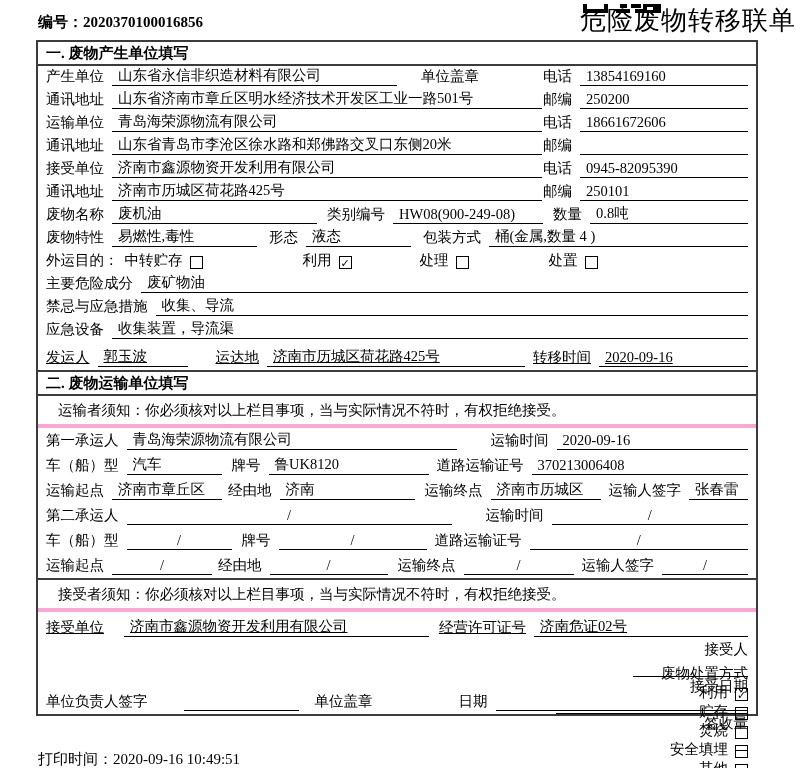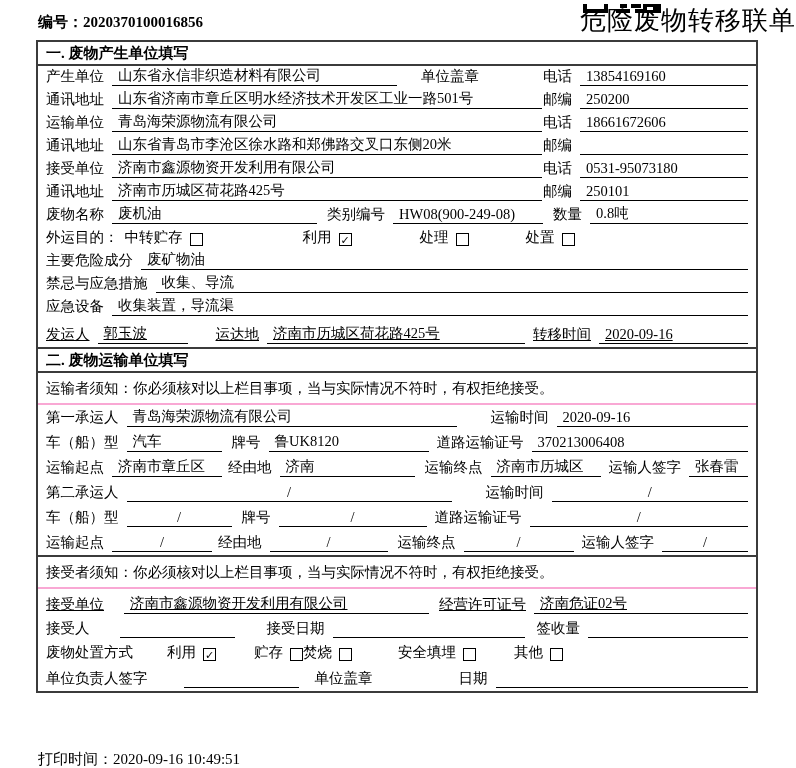--- a/index.html
+++ b/index.html
@@ -9,23 +9,23 @@
     font-family:"Liberation Serif", serif; position:relative; overflow:hidden;
   }
   .doc-no { position:absolute; left:38px; top:13px; font-size:15px; white-space:nowrap;font-weight:bold; }
   .doc-title { position:absolute; left:90px; width:706px; top:3px; text-align:right;
     font-size:26px; font-weight:normal; letter-spacing:1px; }
   .qr { position:absolute; left:583px; top:0; }
   .form { position:absolute; left:36px; top:40px; width:722px; border:2px solid #3b3b3b; background:#fff; }
   .sec2, .sec3 { border-top:2px solid #3b3b3b; }
   .sec-h { height:24px; font-weight:bold; font-size:15px; padding:2px 8px 0; border-bottom:2px solid #3b3b3b; }
   .row { display:flex; align-items:flex-end; height:23px; padding:0 8px 3px; font-size:14.5px; white-space:nowrap; }
-  .h25 { height:25px; } .h26 { height:26px; } .h28 { height:28px;text-decoration:underline; } .h24 { height:24px; }
-  .notice { display:flex; align-items:center; height:32px; border-bottom:2px solid #f9a8d4;
-    padding:0 8px; font-size:14.5px; }
+  .h25 { height:25px; } .h26 { height:26px; } .h28 { height:28px;text-decoration:underline; } .h24 { height:24px;flex-direction:column; }
+  .notice { display:flex; align-items:center; height:32px; border-bottom:4px solid #f9a8d4;
+    padding:0 20px; font-size:14.5px; }
   .lb { white-space:nowrap; }
   .v { border-bottom:1px solid #000; padding:0 6px; margin-left:8px; min-height:18px; white-space:nowrap; }
   .vf { flex:1; }
   .vc { text-align:center; }
   .rg { margin-left:auto; display:flex; align-items:flex-end; width:205px; }
   .rg .v { flex:1; }
   .opt { display:inline-flex; align-items:flex-end; }
   .cb { display:inline-block; width:13px; height:13px; border:1px solid #000; font-size:11px;
     line-height:12px; text-align:center; margin-left:7px; margin-bottom:1px; padding:0; }
   .print-line { position:absolute; left:38px; top:750px; font-size:15px; white-space:nowrap; }
@@ -93,21 +93,21 @@
         <span class="lb">邮编</span>
         <span class="v"></span>
       </span>
     </div>
 
     <div class="row">
       <span class="lb">接受单位</span>
       <span class="v" style="width:430px">济南市鑫源物资开发利用有限公司</span>
       <span class="rg">
         <span class="lb">电话</span>
-        <span class="v">0531-95073180</span>
+        <span class="v">0945-82095390</span>
       </span>
     </div>
 
     <div class="row">
       <span class="lb">通讯地址</span>
       <span class="v" style="width:430px">济南市历城区荷花路425号</span>
       <span class="rg">
         <span class="lb">邮编</span>
         <span class="v">250101</span>
       </span>
@@ -115,36 +115,44 @@
 
     <div class="row">
       <span class="lb">废物名称</span>
       <span class="v" style="width:205px">废机油</span>
       <span class="lb" style="margin-left:10px">类别编号</span>
       <span class="v" style="width:150px">HW08(900-249-08)</span>
       <span class="lb" style="margin-left:10px">数量</span>
       <span class="v vf">0.8吨</span>
     </div>
 
+    <div class="row">
+      <span class="lb">废物特性</span>
+      <span class="v" style="width:145px">易燃性,毒性</span>
+      <span class="lb" style="margin-left:12px">形态</span>
+      <span class="v" style="width:105px">液态</span>
+      <span class="lb" style="margin-left:12px">包装方式</span>
+      <span class="v vf">桶(金属,数量 4 )</span>
+    </div>
 
     <div class="row">
       <span class="lb">外运目的：</span>
       <span class="opt" style="margin-left:6px">
         <span class="lb">中转贮存</span>
         <span class="cb"></span>
       </span>
       <span class="opt" style="margin-left:100px">
         <span class="lb">利用</span>
         <span class="cb">✓</span>
       </span>
       <span class="opt" style="margin-left:68px">
         <span class="lb">处理</span>
         <span class="cb"></span>
       </span>
-      <span class="opt" style="margin-left:57px">
+      <span class="opt" style="margin-left:80px">
         <span class="lb">处置</span>
         <span class="cb"></span>
       </span>
     </div>
 
     <div class="row">
       <span class="lb">主要危险成分</span>
       <span class="v vf">废矿物油</span>
     </div>
 

